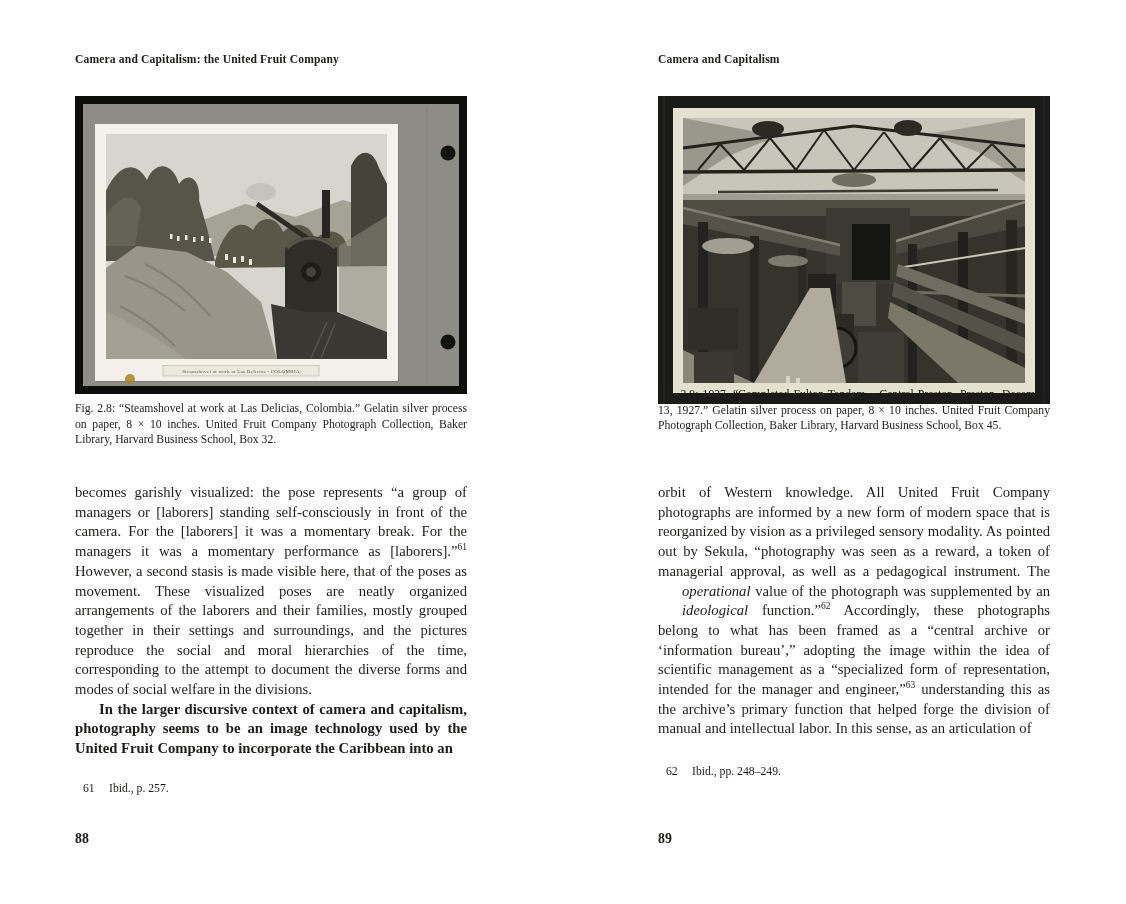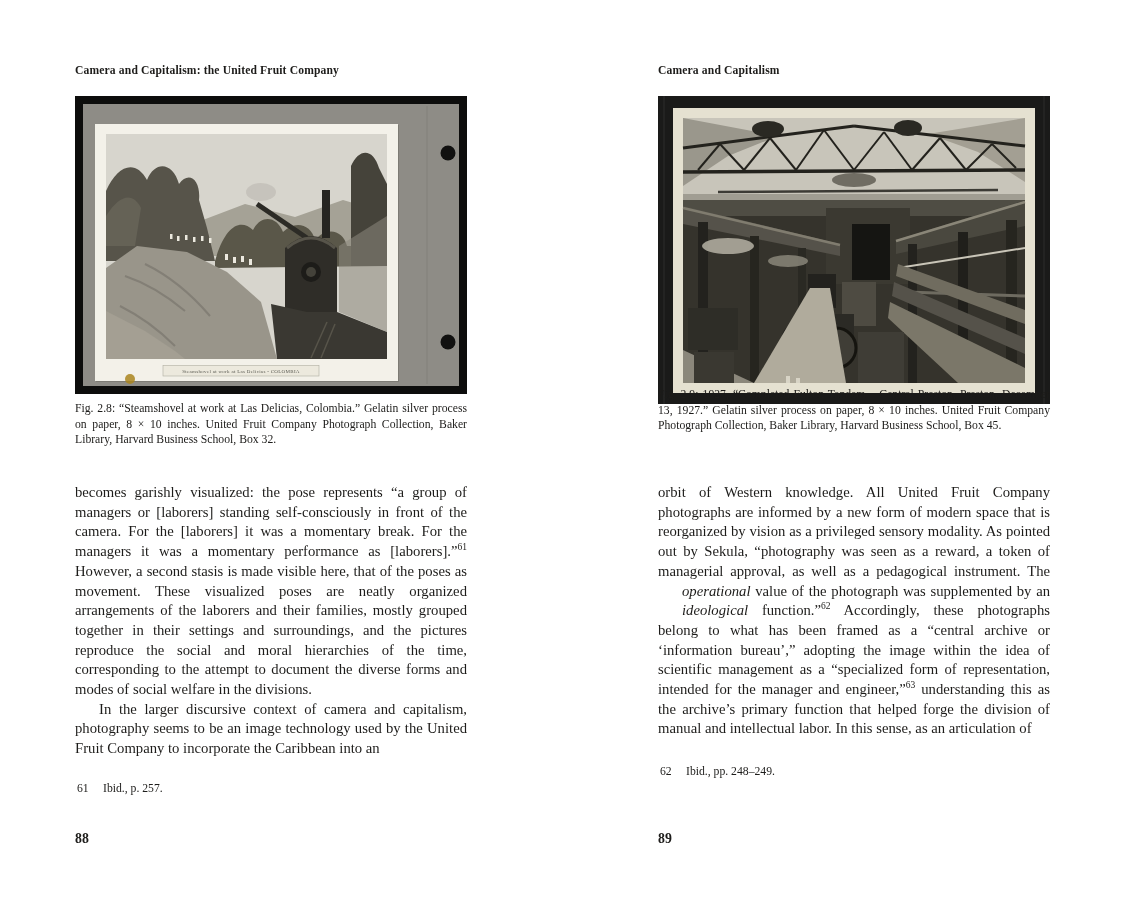--- a/index.html
+++ b/index.html
@@ -7,44 +7,44 @@
     width:1126px;height:904px;position:relative;overflow:hidden;
     background:#ffffff;color:#1d1c1a;
     font-family:"Liberation Serif", serif;
     -webkit-font-smoothing:antialiased;
   }
   .page{position:absolute;top:0;width:392px;height:904px;}
   #page-left{left:75px;}
   #page-right{left:658px;}
 
   .running-head{
-    position:absolute;top:64px;left:0;
+    position:absolute;top:53px;left:0;
     font-size:11.6px;font-weight:bold;letter-spacing:.15px;white-space:nowrap;text-align:right;
   }
   .figure{position:absolute;left:0;top:96px;line-height:0;}
   .figure svg{display:block;}
 
   .caption{
     position:absolute;left:0;width:392px;
     font-size:11.7px;line-height:15.6px;text-align:justify;
   }
   #caption-left{top:401px;}
   #caption-right{top:387px;}
 
   .body-text{
     position:absolute;top:483px;left:0;width:392px;
     font-size:14.7px;line-height:19.7px;text-align:justify;
   }
   .body-text p{margin:0;padding:0;}
-  .body-text p.indent{text-indent:24px;}
+  .body-text p.indent{text-indent:24px;font-weight:bold;}
   .body-text sup{font-size:9.5px;line-height:0;letter-spacing:0;}
   .em{font-style:italic;margin-left:24px;}
 
   .footnotes{
-    position:absolute;left:2px;width:392px;
+    position:absolute;left:8px;width:392px;
     font-size:11.7px;line-height:15.4px;
   }
   #footnotes-left{top:781px;}
   #footnotes-right{top:764px;}
   .fn-row{white-space:nowrap;}
   .fn-num{display:inline-block;width:26px;}
 
   .page-number{
     position:absolute;top:831px;left:0;
     font-size:13.8px;font-weight:bold;

